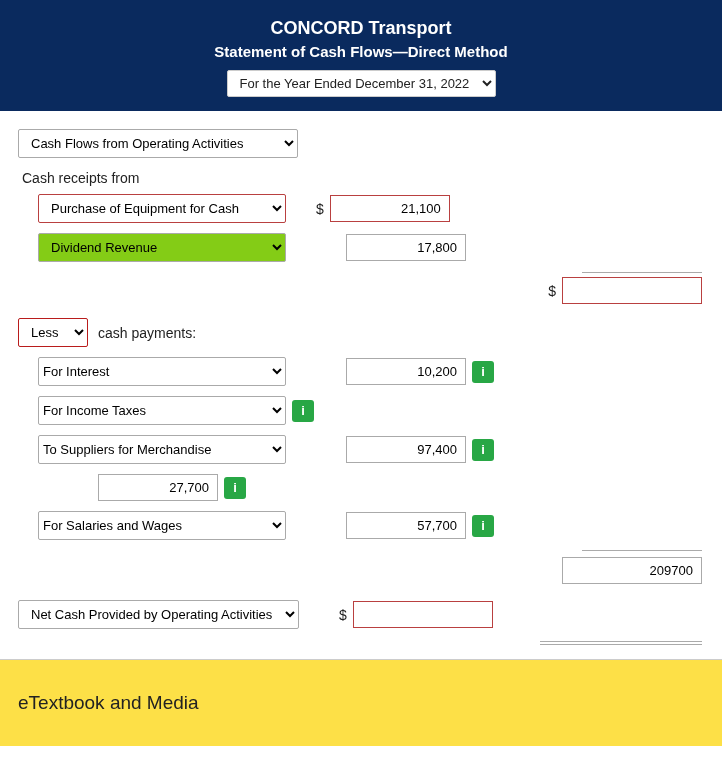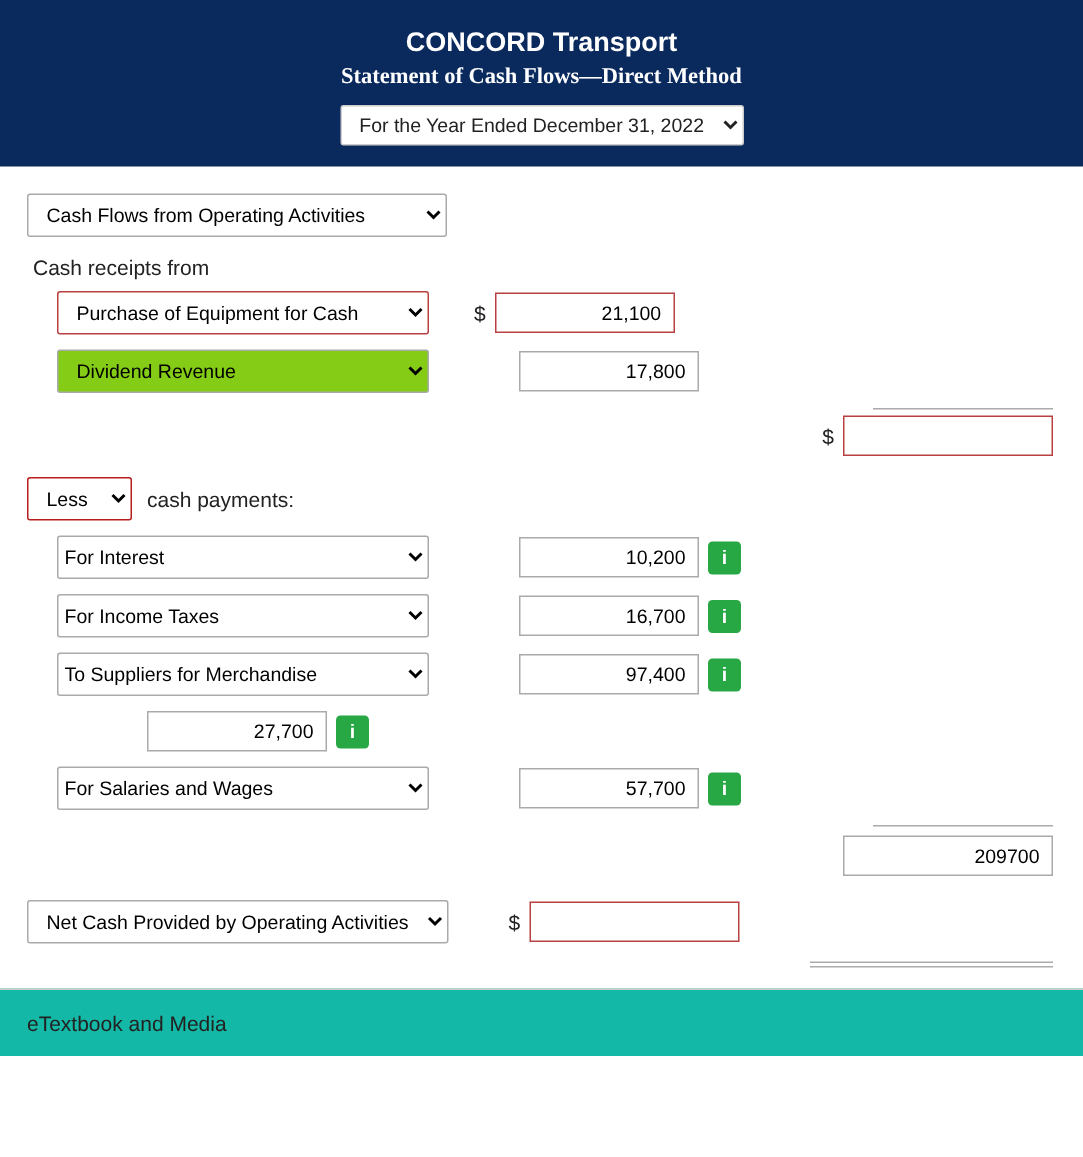--- a/index.html
+++ b/index.html
@@ -19,21 +19,20 @@
     }
     .header-title {
       font-size: 18px;
       font-weight: bold;
       margin-bottom: 4px;
     }
     .header-subtitle {
       font-size: 15px;
       font-weight: bold;
       margin-bottom: 10px;
-      font-family: Liberation Serif, serif;
     }
     .header select {
       background: #fff;
       color: #222;
       border: 1px solid #ccc;
       padding: 4px 8px;
       font-size: 13px;
       border-radius: 2px;
       min-width: 200px;
     }
@@ -252,24 +251,24 @@
       align-items: flex-end;
       margin-bottom: 14px;
     }
     .double-underline .line1, .double-underline .line2 {
       width: 162px;
       border-top: 1.5px solid #aaa;
       margin-top: 2px;
     }
 
     .etextbook-bar {
-      background: #14b8a6;
+      background: #fde047;
       border-top: 1px solid #ccc;
-      padding: 14px 18px;
-      font-size: 14px;
+      padding: 32px 18px;
+      font-size: 19px;
       color: #222;
       margin-top: 10px;
     }
 
     .dividend-row {
       display: flex;
       align-items: center;
       margin-bottom: 10px;
       margin-left: 20px;
     }
@@ -349,21 +348,20 @@
 
   <div id="payments-container">
 
   <div class="payment-row">
         <select><option>For Interest</option></select>
         <input type="text" class="payment-input" value="10,200" style="">
         <button class="info-btn">i</button>
       </div>
       <div class="payment-row">
         <select><option>For Income Taxes</option></select>
-        <input type="text" class="payment-input" value="16,700" style="">
         <button class="info-btn">i</button>
       </div>
       <div class="payment-row">
         <select><option>To Suppliers for Merchandise</option></select>
         <input type="text" class="payment-input" value="97,400" style="">
         <button class="info-btn">i</button>
       </div>
       <div class="payment-row">
         <input type="text" class="payment-input" value="27,700" style="">
         <button class="info-btn">i</button>

